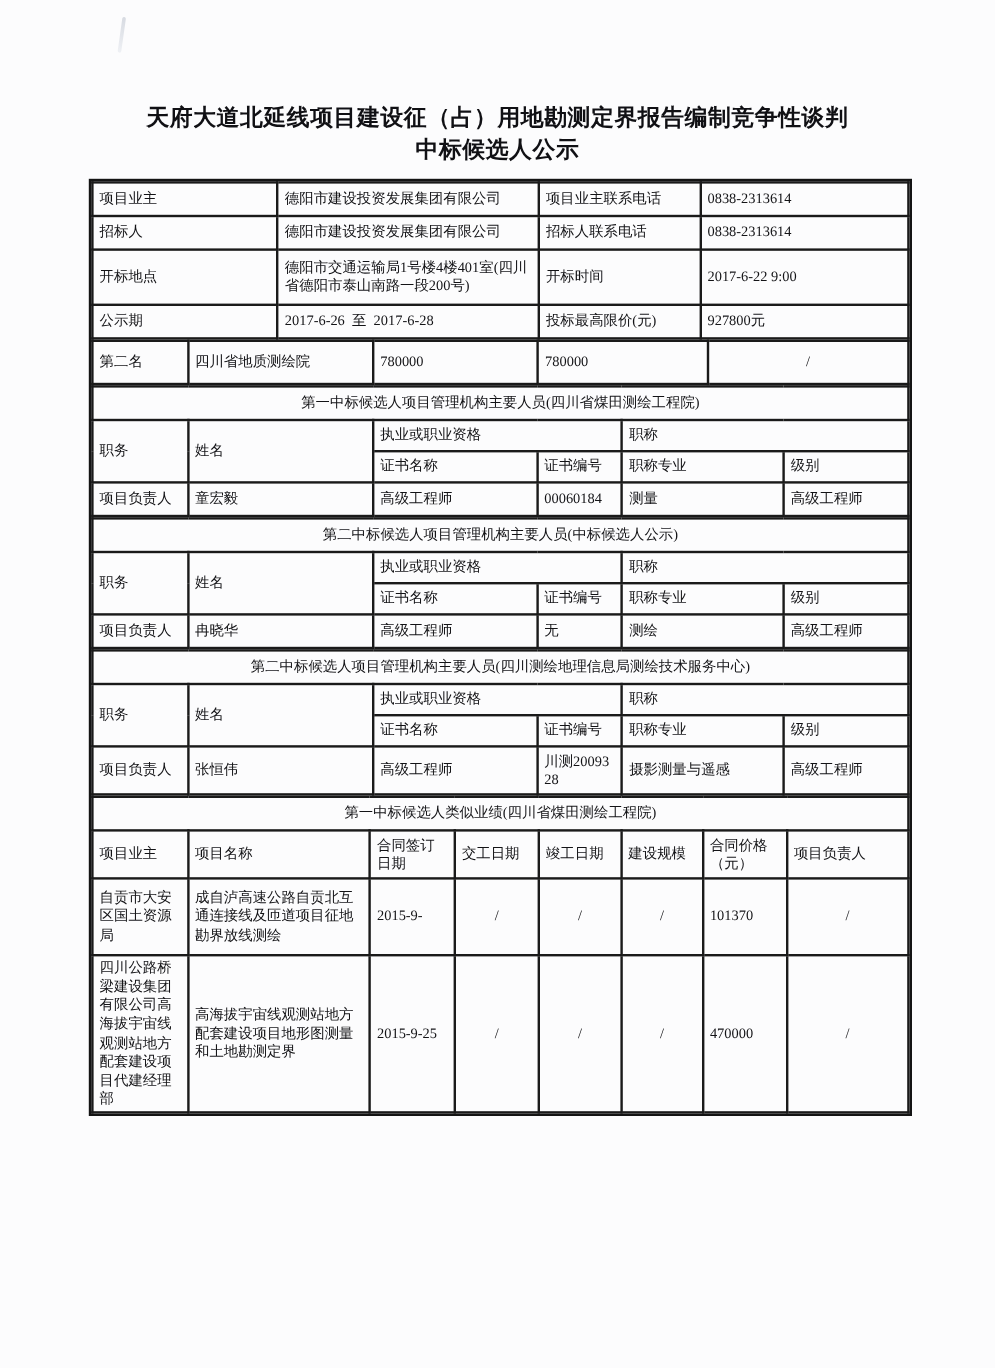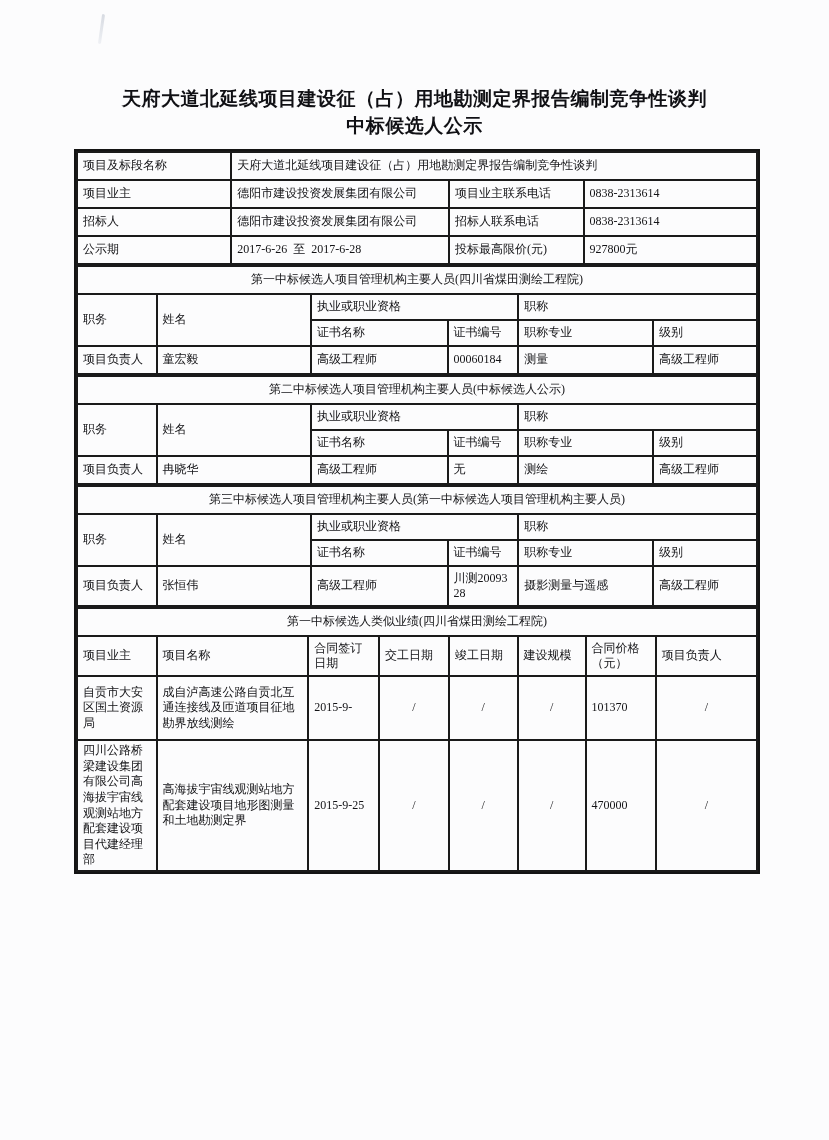--- a/index.html
+++ b/index.html
@@ -70,54 +70,63 @@
 <div class="table-wrap">
 
   <table class="grid">
     <colgroup>
         <col style="width:22.7%">
         <col style="width:32%">
         <col style="width:19.8%">
         <col style="width:25.5%">
       </colgroup>
     <tbody>
-        <tr class="h22">
-      <td>项目及标段名称</td>
-      <td colspan="3">天府大道北延线项目建设征（占）用地勘测定界报告编制竞争性谈判</td>
-    </tr>
     <tr class="h22">
       <td>项目业主</td>
       <td>德阳市建设投资发展集团有限公司</td>
       <td>项目业主联系电话</td>
       <td>0838-2313614</td>
     </tr>
     <tr class="h22">
       <td>招标人</td>
       <td>德阳市建设投资发展集团有限公司</td>
       <td>招标人联系电话</td>
       <td>0838-2313614</td>
     </tr>
+    <tr class="h40">
+      <td>开标地点</td>
+      <td>德阳市交通运输局1号楼4楼401室(四川省德阳市泰山南路一段200号)</td>
+      <td>开标时间</td>
+      <td>2017-6-22 9:00</td>
+    </tr>
     <tr class="h22">
       <td>公示期</td>
       <td class="pre">2017-6-26  至  2017-6-28</td>
       <td>投标最高限价(元)</td>
       <td>927800元</td>
     </tr>
   </tbody>
     </table>
 
   <table class="grid">
     <colgroup>
         <col style="width:11.7%">
         <col style="width:22.7%">
         <col style="width:20.2%">
         <col style="width:20.8%">
         <col style="width:24.6%">
       </colgroup>
     <tbody>
+    <tr class="h30">
+      <td>第二名</td>
+      <td>四川省地质测绘院</td>
+      <td>780000</td>
+      <td>780000</td>
+      <td class="c">/</td>
+    </tr>
   </tbody>
     </table>
 
   <table class="grid">
     <colgroup>
         <col style="width:11.7%">
         <col style="width:22.7%">
         <col style="width:20.1%">
         <col style="width:10.4%">
         <col style="width:19.8%">
@@ -190,21 +199,21 @@
     <colgroup>
         <col style="width:11.7%">
         <col style="width:22.7%">
         <col style="width:20.1%">
         <col style="width:10.4%">
         <col style="width:19.8%">
         <col style="width:15.3%">
       </colgroup>
     <tbody>
         <tr class="h22">
-      <td colspan="6" class="c">第三中标候选人项目管理机构主要人员(第一中标候选人项目管理机构主要人员)</td>
+      <td colspan="6" class="c">第二中标候选人项目管理机构主要人员(四川测绘地理信息局测绘技术服务中心)</td>
     </tr>
     <tr class="h20">
       <td rowspan="2">职务</td>
       <td rowspan="2">姓名</td>
       <td colspan="2">执业或职业资格</td>
       <td colspan="2">职称</td>
     </tr>
     <tr class="h20">
       <td>证书名称</td>
       <td>证书编号</td>

